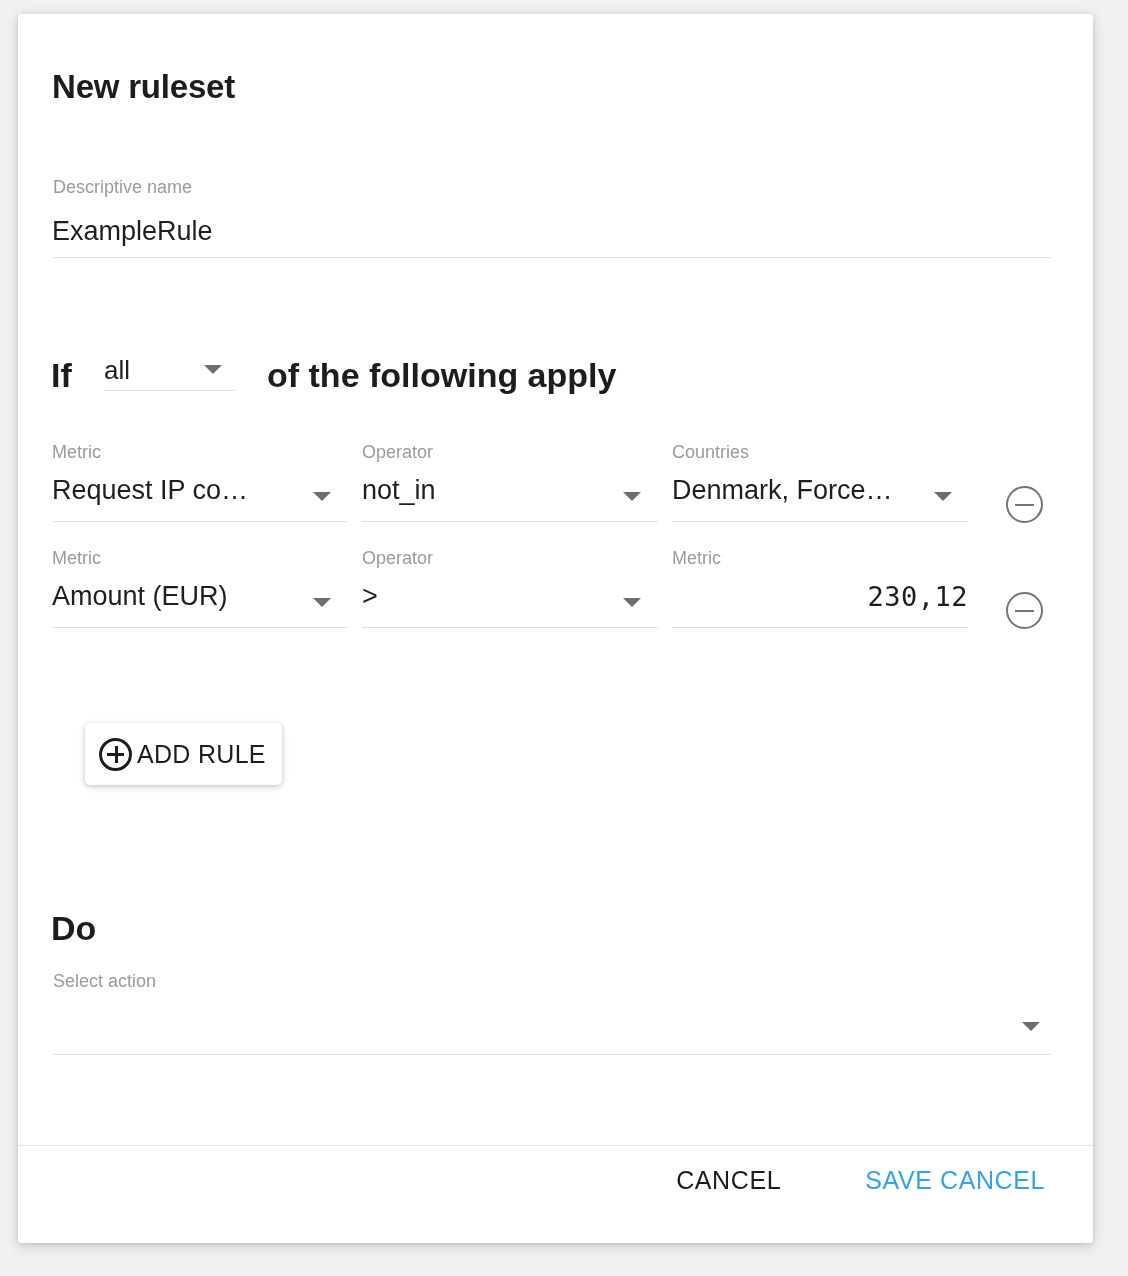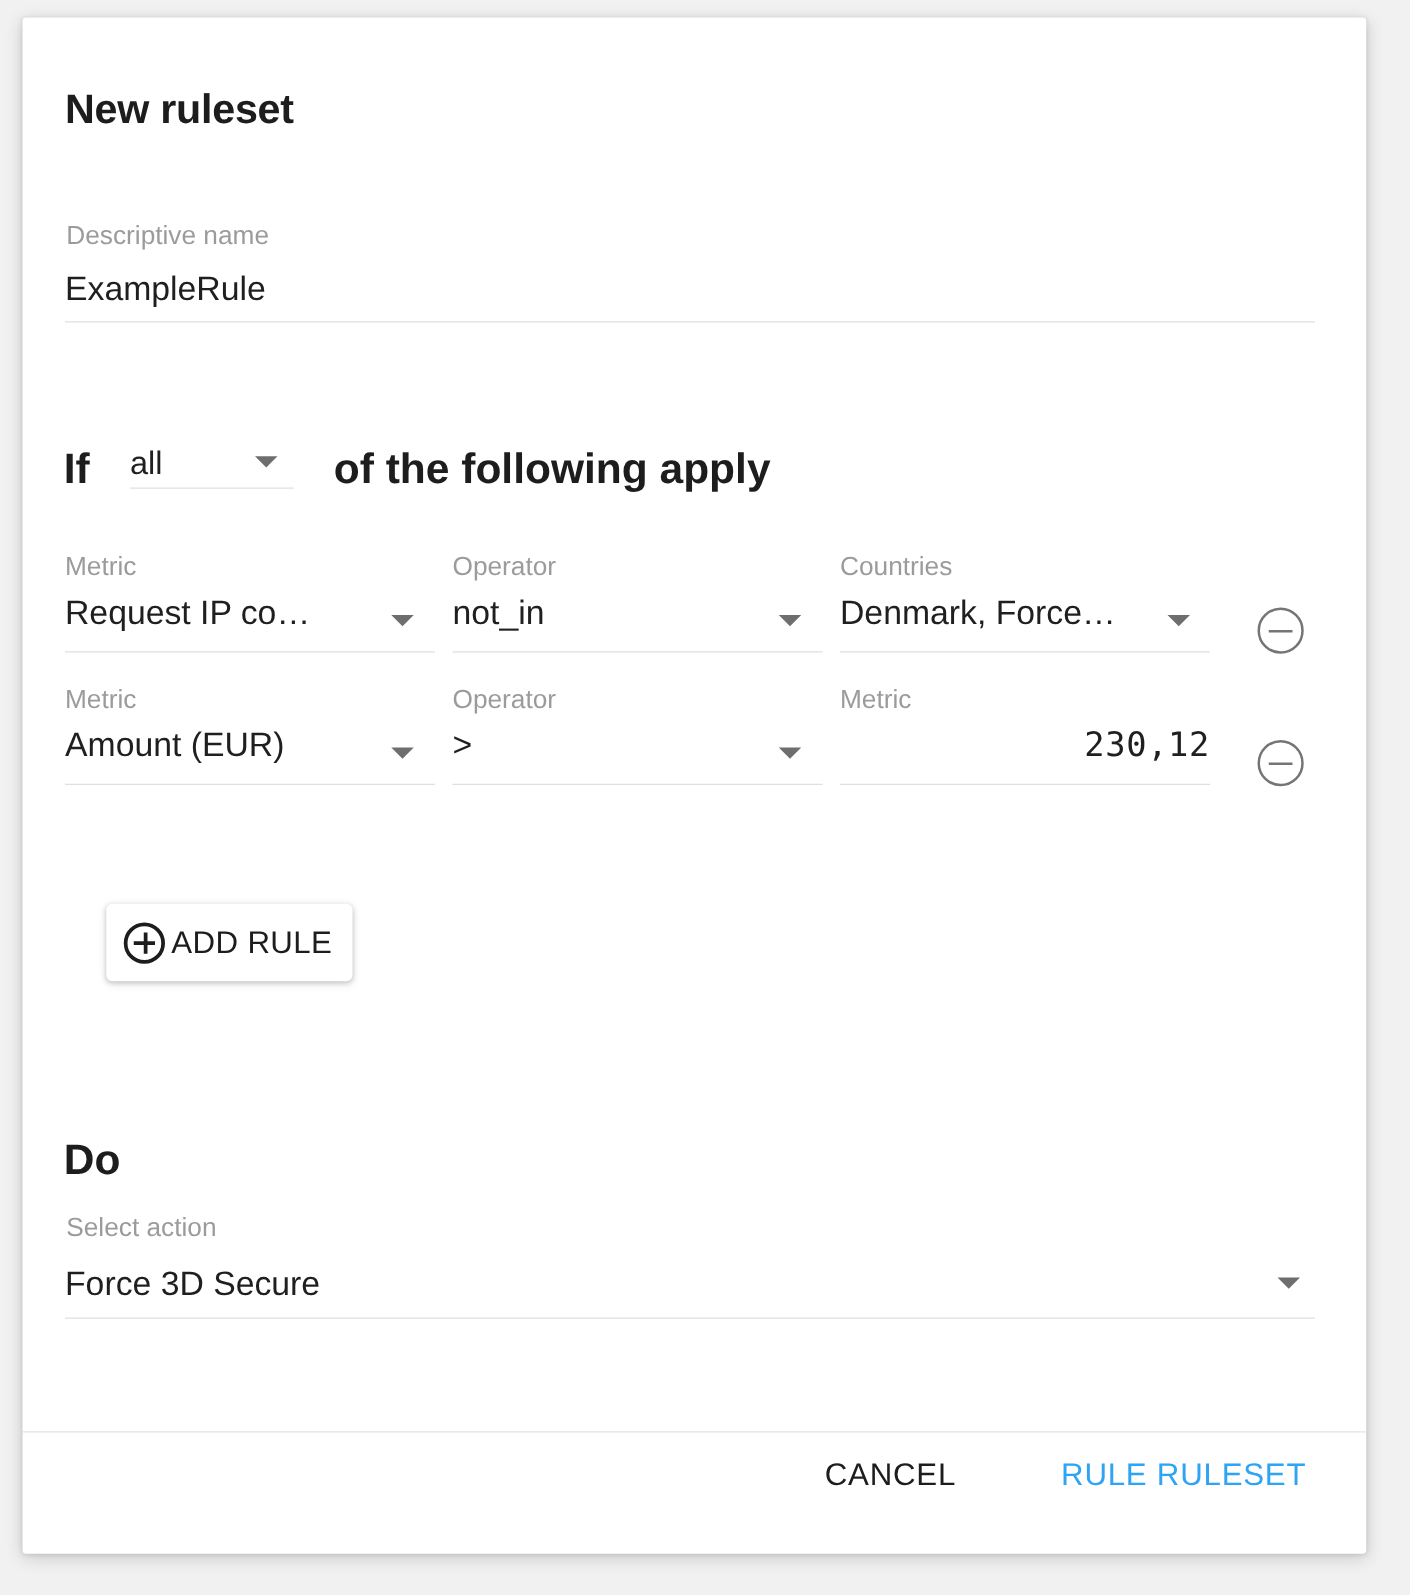--- a/index.html
+++ b/index.html
@@ -42,21 +42,21 @@
     top: 54px;
     font-size: 33px;
     font-weight: bold;
     color: #1d1d1d;
     letter-spacing: -0.2px;
   }
 
   
   .field-label {
     position: absolute;
-    font-size: 21px;
+    font-size: 18px;
     color: #9b9b9b;
     white-space: nowrap;
   }
   .field-value {
     position: absolute;
     font-size: 27px;
     color: #1f1f1f;
     white-space: nowrap;
   }
   .underline {
@@ -285,24 +285,23 @@
       <button class="remove-btn" title="Remove rule"></button>
     </div>
 
     <button class="add-rule-btn">
       <span class="plus-icon"></span>
       <span class="add-rule-label">ADD RULE</span>
     </button>
 
     <div class="if-word" id="do-heading">Do</div>
     <div class="field-label" id="action-label">Select action</div>
-    <div class="field-value" id="action-value">Force 3D Secure</div>
     <span class="caret" id="action-caret"></span>
     <div class="underline" id="action-underline"></div>
 
   </div>
 
   <div class="footer">
     <button class="footer-btn" id="cancel-button">CANCEL</button>
-    <button class="footer-btn" id="save-button">RULE RULESET</button>
+    <button class="footer-btn" id="save-button">SAVE CANCEL</button>
   </div>
 
 </div>
 
 </body></html>

